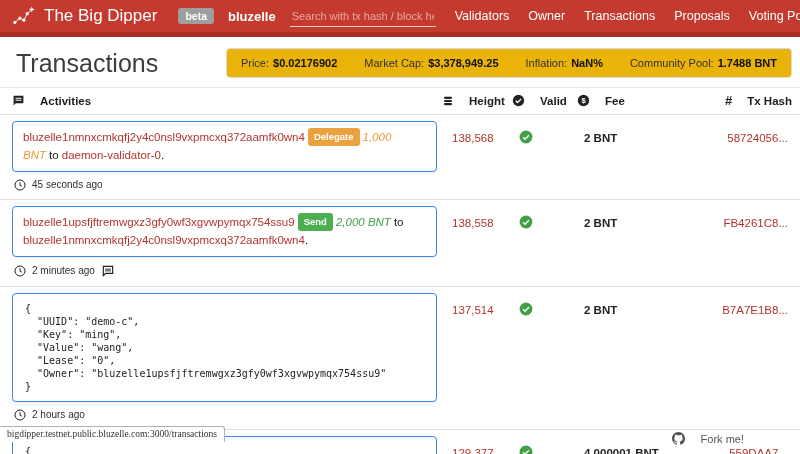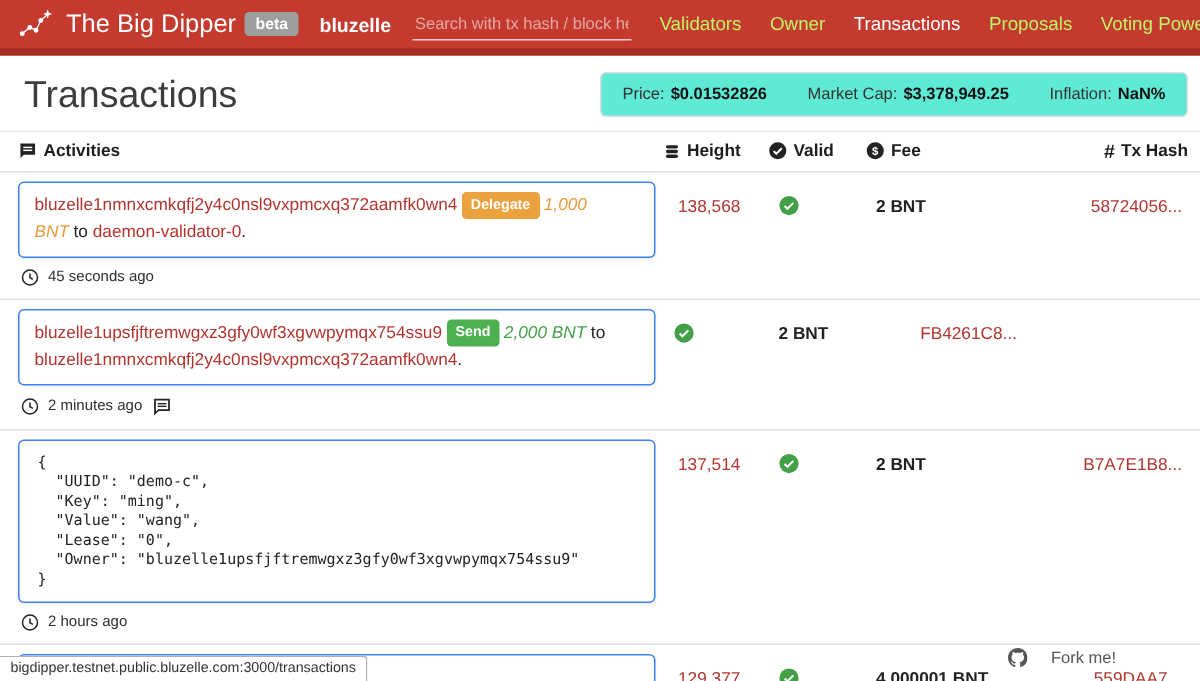--- a/index.html
+++ b/index.html
@@ -17,63 +17,63 @@
     background: #c43a2e;
     border-bottom: 5px solid #a52f23;
     display: flex;
     align-items: center;
     padding: 0 14px 0 12px;
   }
   .logo-icon { margin-right: 8px; display: flex; }
   .brand { color: #fff; font-size: 17px; white-space: nowrap; }
   .beta-badge {
     background: #9e9e9e; color: #fff; font-size: 10.5px; font-weight: bold;
-    padding: 2px 7px; border-radius: 3px; margin-left: 6px;
+    padding: 2px 7px; border-radius: 3px; margin-left: 21px;
   }
   .chain-name { color: #fff; font-weight: bold; font-size: 13px; margin-left: 14px; }
   .search-input {
     background: transparent; border: none; outline: none;
     border-bottom: 1px solid rgba(255,255,255,0.75);
     color: #fff; font-size: 11px; width: 258px; padding: 4px 2px;
     margin-left: 14px; font-family: "Liberation Sans", sans-serif;
   }
   .search-input::placeholder { color: rgba(255,255,255,0.55); }
   .nav-spacer { flex: 1; }
   .nav-item {
-    color: #bef264; font-size: 12.5px; margin-left: 19px; cursor: pointer;
+    color: #ffffff; font-size: 12.5px; margin-left: 19px; cursor: pointer;
     white-space: nowrap; text-decoration: none;
   }
   .nav-item.active { color: #ffffff; font-weight: 500; }
   
   .title-row {
     display: flex; align-items: center; justify-content: space-between;
     padding: 11px 8px 9px 16px;
   }
   .page-title { font-size: 25px; font-weight: 500; color: #3d3d3d; }
   .stats-box {
     display: flex; align-items: center; gap: 27px;
-    background: #5eead4; border: 1px solid #dcdcdc; border-radius: 4px;
+    background: #eab308; border: 1px solid #dcdcdc; border-radius: 4px;
     padding: 8px 14px; font-size: 11px; color: #333; white-space: nowrap;
   }
   .stat { display: flex; align-items: center; }
   .stat b { color: #111; margin-left: 4px; }
   
   .grid {
     display: grid;
     grid-template-columns: 1fr 70px 65px 105px 110px;
     align-items: start;
   }
   .thead {
     padding: 5px 8px 6px 12px;
     border-top: 1px solid #e8e8e8;
     border-bottom: 1px solid #e0e0e0;
     font-size: 11.5px; font-weight: bold; color: #1d1d1d;
     align-items: center;
   }
-  .th { display: flex; align-items: center; gap: 4px; }
+  .th { display: flex; align-items: center; gap: 15px; }
   .th.right { justify-content: flex-end; }
   .th .hash-glyph { font-size: 13px; font-weight: bold; }
   .trow {
     padding: 4px 8px 0 12px;
     border-bottom: 1px solid #e0e0e0;
   }
   .trow.last { border-bottom: none; }
   .activity-cell { padding-right: 5px; }
   .activity-card {
     border: 1px solid #3b82f6; border-radius: 4px; background: #fff;
@@ -104,24 +104,24 @@
   .col.height { color: #b3342e; padding-left: 10px; }
   .col.valid { padding-left: 7px; padding-top: 11px; }
   .col.fee { color: #222; padding-left: 7px; font-weight: bold; }
   .col.hash { color: #b3342e; text-align: right; padding-right: 4px; overflow: hidden; }
   .fork-me {
     position: absolute; right: 56px; bottom: 9px;
     display: flex; align-items: center; gap: 16px;
     color: #555; font-size: 11px; cursor: pointer;
   }
   .statusbar {
-    position: absolute; left: 0; bottom: 0;
+    position: absolute; left: 0; bottom: 12px;
     background: #fff; border: 1px solid #b0b0b0; border-left: none; border-bottom: none;
     border-top-right-radius: 3px;
-    padding: 2px 7px 3px; font-size: 9.5px; color: #333; white-space: nowrap;
+    padding: 2px 7px 3px; font-size: 9.5px; color: #333; white-space: nowrap; font-family: Liberation Serif, serif;
   }
   svg { display: block; }
 </style>
 </head>
 <body>
 
 <div class="navbar">
   <span class="logo-icon">
     <svg width="24" height="22" viewBox="0 0 24 24">
       <g stroke="#ffffff" stroke-width="1" fill="#ffffff">
@@ -145,29 +145,33 @@
   <a class="nav-item">Proposals</a>
   <a class="nav-item">Voting Power</a>
 
 </div>
 
 <div class="title-row">
   <div class="page-title">Transactions</div>
   <div class="stats-box">
     <span class="stat">
       <span>Price:</span>
-      <b>$0.01532826</b>
+      <b>$0.02176902</b>
     </span>
     <span class="stat">
       <span>Market Cap:</span>
       <b>$3,378,949.25</b>
     </span>
     <span class="stat">
       <span>Inflation:</span>
       <b>NaN%</b>
+    </span>
+    <span class="stat">
+      <span>Community Pool:</span>
+      <b>1.7488 BNT</b>
     </span>
   </div>
 </div>
 
 <div class="grid thead">
   <div class="th">
     <span>
       <svg width="13" height="13" viewBox="0 0 24 24">
         <path d="M3 3h18v14H7l-4 4z" fill="#222"></path>
         <rect x="6.5" y="7" width="11" height="1.8" fill="#fff"></rect>
@@ -253,20 +257,21 @@
       <span>2 minutes ago</span>
       <span>
         <svg width="14" height="14" viewBox="0 0 24 24">
           <path d="M4 4h16v12H8l-4 4z" fill="none" stroke="#222" stroke-width="2"></path>
           <rect x="7" y="8" width="10" height="1.6" fill="#222"></rect>
           <rect x="7" y="11" width="10" height="1.6" fill="#222"></rect>
         </svg>
       </span>
     </div>
   </div>
+  <div class="col height">138,558</div>
   <div class="col valid">
     <svg width="14" height="14" viewBox="0 0 24 24">
       <circle cx="12" cy="12" r="11" fill="#43a047"></circle>
       <path d="M7 12.5l3.2 3.2L17 9" stroke="#fff" stroke-width="2.4" fill="none"></path>
     </svg>
   </div>
   <div class="col fee">2 BNT</div>
   <div class="col hash">FB4261C8...</div>
 </div>
 

